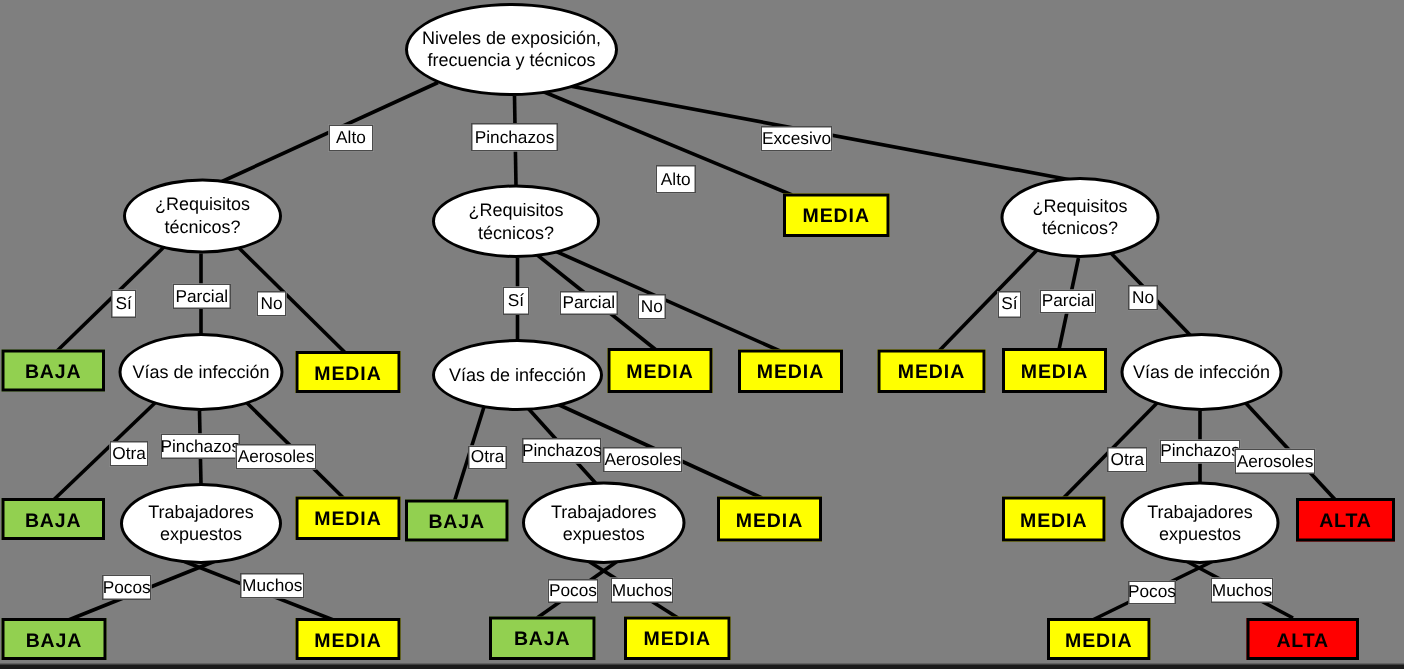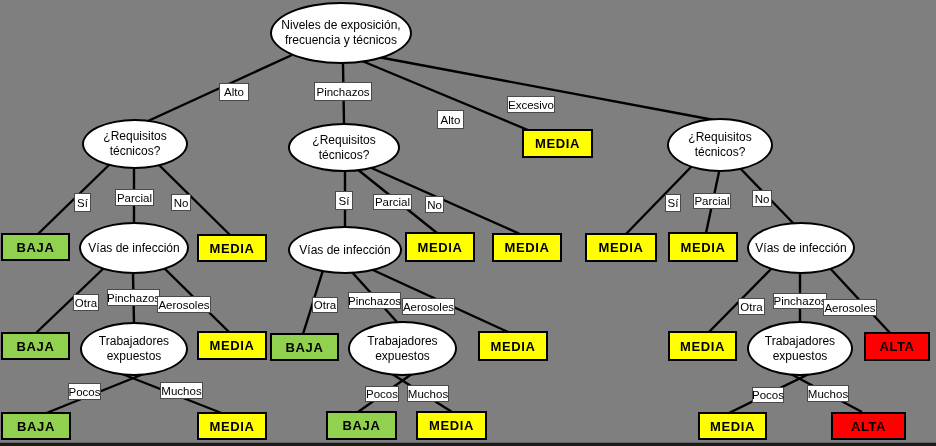--- a/index.html
+++ b/index.html
@@ -63,21 +63,21 @@
       <line x1="773" y1="267" x2="709" y2="332"></line>
       <line x1="800" y1="274" x2="800" y2="322"></line>
       <line x1="828" y1="266" x2="890" y2="333"></line>
       <line x1="815" y1="371" x2="729" y2="413"></line>
       <line x1="787" y1="372" x2="862" y2="412"></line>
     </svg>
   <div id="labels">
       <div class="blabel" style="left: 219px; top: 83px; width: 30px; height: 18px;">Alto</div>
       <div class="blabel" style="left: 314px; top: 82px; width: 58px; height: 19px;">Pinchazos</div>
       <div class="blabel" style="left: 437px; top: 91px; width: 27px; height: 19px; margin-top: 19px;">Alto</div>
-      <div class="blabel" style="left: 507px; top: 96px; width: 48px; height: 17px;">Excesivo</div>
+      <div class="blabel" style="left: 507px; top: 84px; width: 48px; height: 17px;">Excesivo</div>
       <div class="blabel" style="left: 74px; top: 193px; width: 17px; height: 19px;">Sí</div>
       <div class="blabel" style="left: 115px; top: 189px; width: 39px; height: 17px;">Parcial</div>
       <div class="blabel" style="left: 171px; top: 194px; width: 20px; height: 17px;">No</div>
       <div class="blabel" style="left: 73px; top: 294px; width: 26px; height: 17px;">Otra</div>
       <div class="blabel" style="left: 107px; top: 289px; width: 53px; height: 17px;">Pinchazos</div>
       <div class="blabel" style="left: 157px; top: 296px; width: 54px; height: 17px;">Aerosoles</div>
       <div class="blabel" style="left: 68px; top: 383px; width: 33px; height: 17px;">Pocos</div>
       <div class="blabel" style="left: 160px; top: 382px; width: 43px; height: 17px;">Muchos</div>
       <div class="blabel" style="left: 335px; top: 191px; width: 18px; height: 19px;">Sí</div>
       <div class="blabel" style="left: 373px; top: 194px; width: 39px; height: 16px;">Parcial</div>

